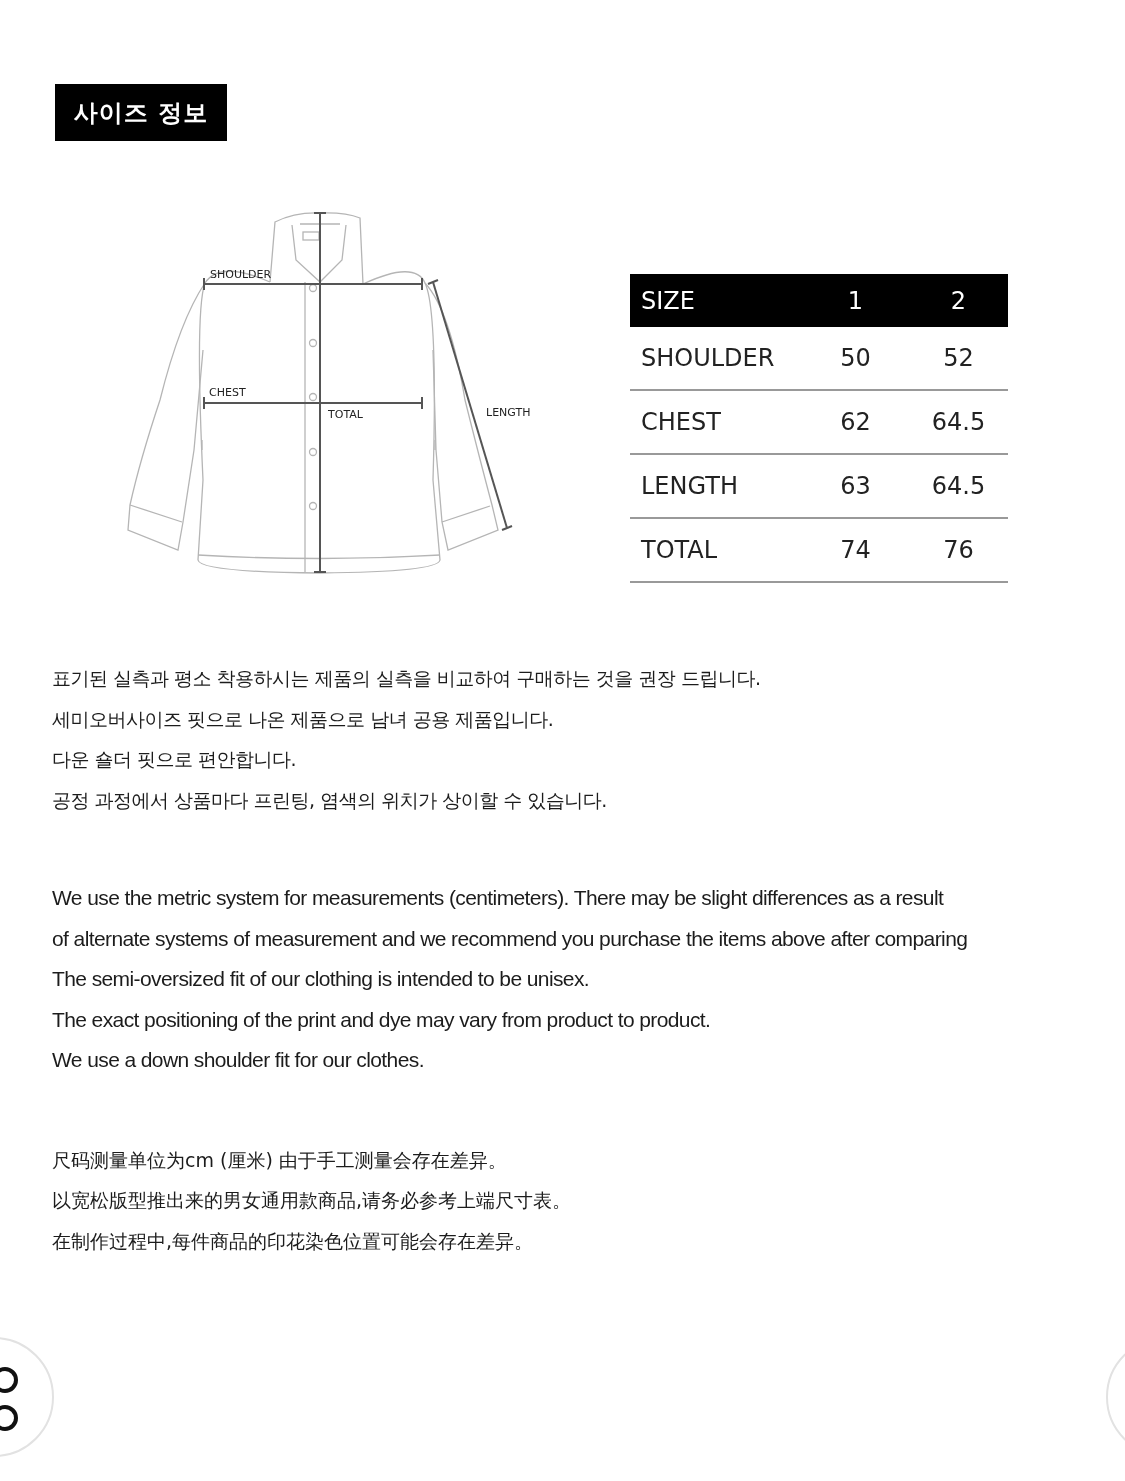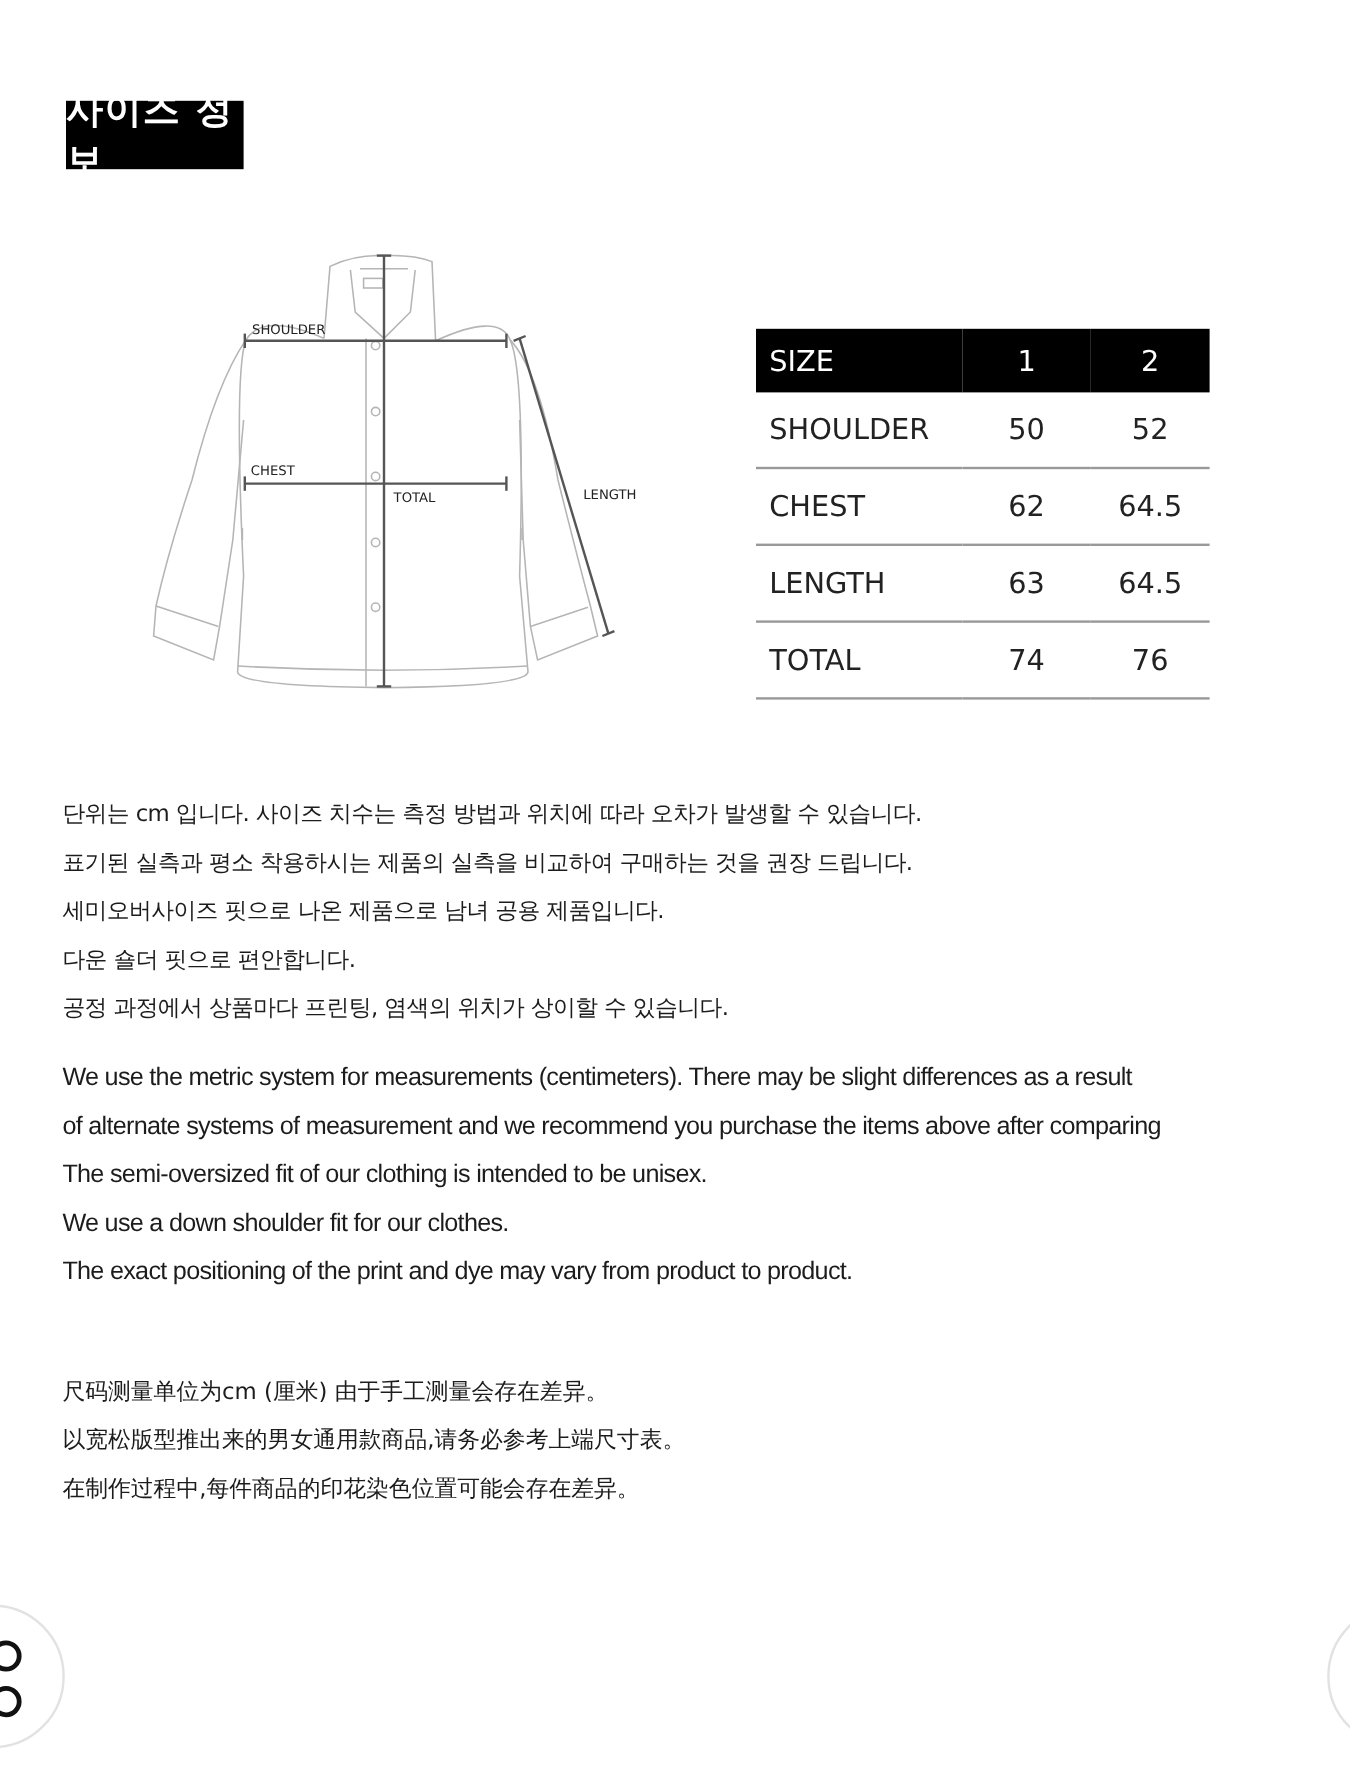--- a/index.html
+++ b/index.html
@@ -1,20 +1,20 @@
 <!DOCTYPE html>
 <html><head>
 <meta charset="utf-8">
 <style>
   html, body { margin: 0; padding: 0; background: #ffffff; }
   body { width: 1125px; height: 1481px; position: relative; overflow: hidden;
          font-family: "Liberation Sans", "DejaVu Sans", sans-serif; color: #1a1a1a; }
-  .title-badge { position: absolute; left: 55px; top: 84px; width: 148px; height: 57px;
+  .title-badge { position: absolute; left: 55px; top: 84px; width: 172px; height: 57px;
                  background: #000; color: #fff; display: flex; align-items: center; justify-content: center;
-                 font-size: 31px; font-weight: bold; letter-spacing: 1px; box-sizing: border-box;
+                 font-size: 24px; font-weight: bold; letter-spacing: 1px; box-sizing: border-box;
                  font-family: "DejaVu Sans", sans-serif; }
   .diagram { position: absolute; left: 120px; top: 200px; width: 430px; height: 390px; }
   .diagram svg text { font-family: "DejaVu Sans", sans-serif; font-size: 11px; fill: #222; }
   .size-table { position: absolute; left: 630px; top: 247px; width: 378px; border-collapse: collapse; margin-top: 27px; }
   .size-table th { background: #000; color: #fff; height: 51px; font-size: 24px; font-weight: normal;
                    font-family: "DejaVu Sans", sans-serif; }
   .size-table td { height: 60px; font-size: 24px; border-bottom: 2px solid #999;
                    font-family: "DejaVu Sans", sans-serif; color: #222; }
   .size-table .c0 { text-align: left; padding-left: 11px; width: 160px; }
   .size-table .c1 { text-align: center; width: 105px; }
@@ -119,33 +119,32 @@
     </tr>
     <tr>
       <td class="c0">TOTAL</td>
       <td class="c1">74</td>
       <td class="c2">76</td>
     </tr>
   </tbody>
 </table>
 
 <ul class="notes notes-ko">
-  <li>단위는 cm 입니다. 사이즈 치수는 측정 방법과 위치에 따라 오차가 발생할 수 있습니다.</li>
   <li>표기된 실측과 평소 착용하시는 제품의 실측을 비교하여 구매하는 것을 권장 드립니다.</li>
   <li class="b">세미오버사이즈 핏으로 나온 제품으로 남녀 공용 제품입니다.</li>
   <li class="b">다운 숄더 핏으로 편안합니다.</li>
   <li>공정 과정에서 상품마다 프린팅, 염색의 위치가 상이할 수 있습니다.</li>
 </ul>
 
 <ul class="notes notes-en">
   <li>We use the metric system for measurements (centimeters). There may be slight differences as a result</li>
   <li>of alternate systems of measurement and we recommend you purchase the items above after comparing</li>
   <li><span>The </span><span class="b">semi-oversized fit</span><span> of our clothing is intended to be unisex.</span></li>
+  <li>The exact positioning of the print  and dye may vary from product to product.</li>
   <li><span>We use a </span><span class="b">down shoulder fit</span><span> for our clothes.</span></li>
-  <li>The exact positioning of the print  and dye may vary from product to product.</li>
 </ul>
 
 <ul class="notes notes-zh">
   <li>尺码测量单位为cm (厘米) 由于手工测量会存在差异。</li>
   <li>以宽松版型推出来的男女通用款商品,请务必参考上端尺寸表。</li>
   <li>在制作过程中,每件商品的印花染色位置可能会存在差异。</li>
 </ul>
 
 <div class="nav-circle nav-left">
   <span class="ring" style="left:56px; top:28px;"></span>

